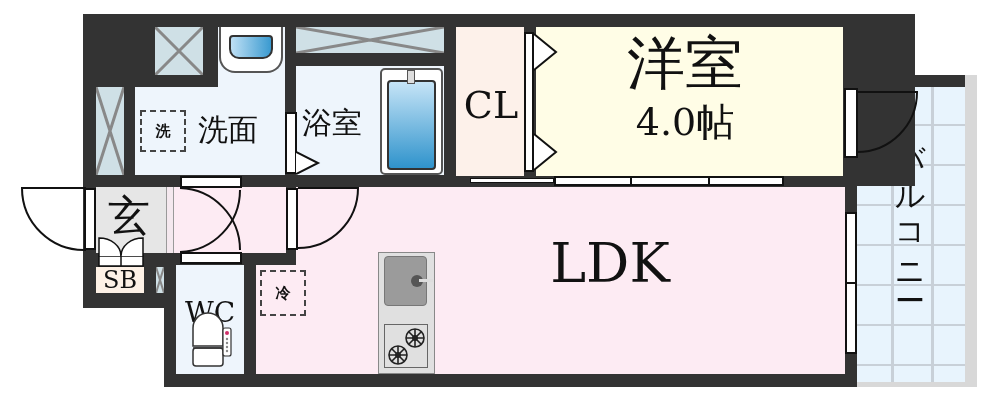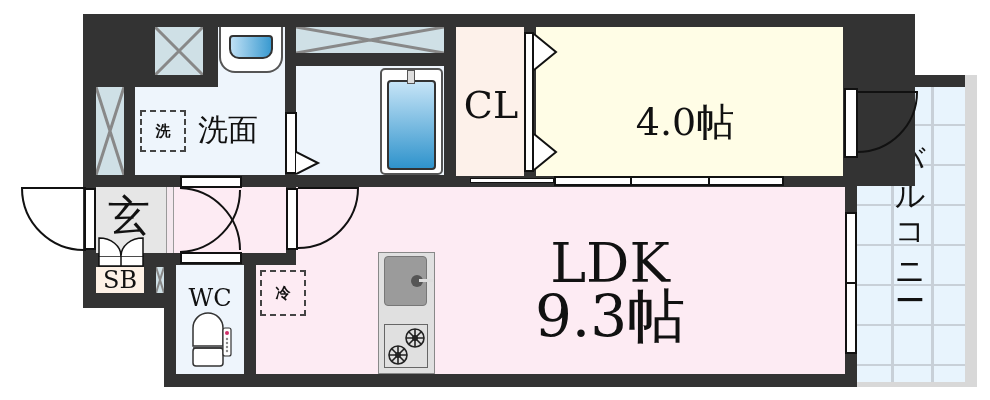--- a/index.html
+++ b/index.html
@@ -27,20 +27,21 @@
               background-size:40px 100%, 100% 40px;"></div>
   <div class="abs wall" style="left:855px;top:75px;width:110px;height:12px;"></div>
   <div class="room-text" style="left:895px;top:125px;font-size:30px;writing-mode:vertical-rl;letter-spacing:6px;">バルコニー</div>
 
   <div class="abs wall" style="left:83px;top:14px;width:832px;height:172px;"></div>
   <div class="abs wall" style="left:843px;top:14px;width:72px;height:62px;"></div>
   <div class="abs wall" style="left:83px;top:180px;width:774px;height:128px;"></div>
   <div class="abs wall" style="left:164px;top:180px;width:693px;height:207px;"></div>
 
   <div class="abs" style="left:536px;top:27px;width:307px;height:149px;background:#fffde6;"></div>
+  <div class="room-text" style="left:600px;top:34px;width:170px;font-size:58px;">洋室</div>
   <div class="room-text" style="left:595px;top:103px;width:180px;font-size:38px;">4.0帖</div>
 
   <div class="abs sash" style="left:844px;top:88px;width:14px;height:70px;"></div>
 
   <svg class="abs" style="left:855px;top:90px;" width="70" height="70">
     <path d="M2 2 L62 2 A60 60 0 0 1 2 62" fill="none" stroke="#111" stroke-width="2"></path>
   </svg>
 
   <div class="abs" style="left:456px;top:27px;width:68px;height:149px;background:#fdf1ea;"></div>
   <div class="room-text" style="left:458px;top:80px;width:66px;font-size:38px;margin-top:6px;">CL</div>
@@ -69,20 +70,21 @@
   <svg class="abs xbox" style="left:96px;top:87px;" width="28" height="88">
     <rect x="0" y="0" width="28" height="88" fill="#cfe0e6"></rect>
     <path d="M0 0 L28 88 M28 0 L0 88" stroke="#888" stroke-width="3"></path>
   </svg>
   <svg class="abs xbox" style="left:296px;top:27px;" width="148" height="26">
     <rect x="0" y="0" width="148" height="26" fill="#cfe0e6"></rect>
     <path d="M0 0 L148 26 M148 0 L0 26" stroke="#888" stroke-width="3"></path>
   </svg>
 
   <div class="abs" style="left:296px;top:66px;width:148px;height:109px;background:#eef5fc;"></div>
+  <div class="room-text" style="left:302px;top:108px;font-size:30px;">浴室</div>
   <div class="abs" style="left:380px;top:68px;width:63px;height:107px;background:#fff;border:2px solid #555;border-radius:5px;">
     <div class="abs" style="left:5px;top:10px;width:49px;height:90px;border:2px solid #333;border-radius:4px;
          background:linear-gradient(to bottom,#c6e4f7,#2f93cc);"></div>
     <div class="abs" style="left:25px;top:0;width:8px;height:14px;background:#ddd;border:1px solid #555;"></div>
   </div>
   <div class="abs sash" style="left:285px;top:112px;width:12px;height:62px;"></div>
   <svg class="abs" style="left:296px;top:150px;" width="26" height="26">
     <path d="M0 2 L22 13 L0 24" fill="#fff" stroke="#111" stroke-width="2"></path>
   </svg>
 
@@ -113,21 +115,20 @@
   <div class="abs door-leaf" style="left:180px;top:176px;width:62px;height:12px;"></div>
   <div class="abs door-leaf" style="left:180px;top:252px;width:62px;height:12px;"></div>
   <svg class="abs" style="left:178px;top:186px;" width="66" height="68">
     <path d="M2 2 A62 62 0 0 1 62 64" fill="none" stroke="#111" stroke-width="2"></path>
     <path d="M2 66 A62 62 0 0 0 62 4" fill="none" stroke="#111" stroke-width="2"></path>
   </svg>
 
   <div class="abs" style="left:296px;top:187px;width:549px;height:187px;background:#fdebf3;"></div>
   <div class="abs" style="left:256px;top:265px;width:45px;height:109px;background:#fdebf3;"></div>
   <div class="room-text" style="left:510px;top:225px;width:200px;font-size:54px;margin-top:12px;">LDK</div>
-  <div class="room-text" style="left:505px;top:287px;width:210px;font-size:58px;">9.3帖</div>
 
   <div class="abs door-leaf" style="left:286px;top:188px;width:12px;height:62px;"></div>
   <svg class="abs" style="left:296px;top:186px;" width="66" height="66">
     <path d="M2 2 L62 2 A60 60 0 0 1 2 62" fill="none" stroke="#111" stroke-width="2"></path>
   </svg>
 
   <div class="abs" style="left:470px;top:178px;width:84px;height:5px;background:#fff;border:1.5px solid #111;"></div>
   <div class="abs sash" style="left:554px;top:176px;width:78px;height:10px;"></div>
   <div class="abs sash" style="left:630px;top:176px;width:80px;height:10px;"></div>
   <div class="abs sash" style="left:708px;top:176px;width:76px;height:10px;"></div>
@@ -153,21 +154,21 @@
           <path d="M30 4 L30 22 M21 13 L39 13 M24 7 L36 19 M36 7 L24 19"></path>
           <path d="M13 21 L13 39 M4 30 L22 30 M7 24 L19 36 M19 24 L7 36"></path>
         </g>
         <circle cx="30" cy="13" r="3" fill="#222"></circle>
           <circle cx="13" cy="30" r="3" fill="#222"></circle>
       </svg>
     </div>
   </div>
 
   <div class="abs" style="left:176px;top:265px;width:68px;height:109px;background:#eef5fc;"></div>
-  <div class="room-text" style="left:176px;top:286px;width:68px;font-size:24px;">WC</div>
+  <div class="room-text" style="left:176px;top:299px;width:68px;font-size:28px;">WC</div>
   <svg class="abs" style="left:190px;top:312px;" width="46" height="58">
     <path d="M3 34 L3 16 A15 15 0 0 1 33 16 L33 34 Z" fill="#fff" stroke="#333" stroke-width="1.5"></path>
     <rect x="3" y="36" width="30" height="18" rx="3" fill="#fff" stroke="#333" stroke-width="1.5"></rect>
     <line x1="3" y1="36" x2="33" y2="36" stroke="#333" stroke-width="1.5"></line>
     <rect x="33" y="16" width="8" height="28" rx="2" fill="#fff" stroke="#333" stroke-width="1.2"></rect>
     <circle cx="37" cy="21" r="2" fill="#d0306a"></circle>
     <g fill="#888">
         <circle cx="37" cy="27" r="1.2"></circle>
         <circle cx="37" cy="31" r="1.2"></circle>
         <circle cx="37" cy="35" r="1.2"></circle>

